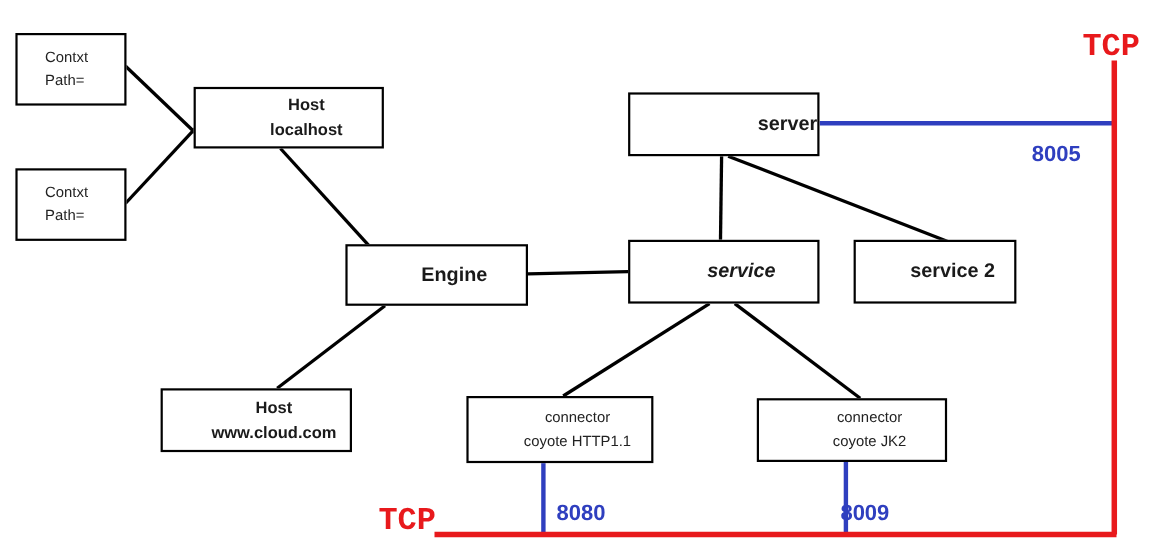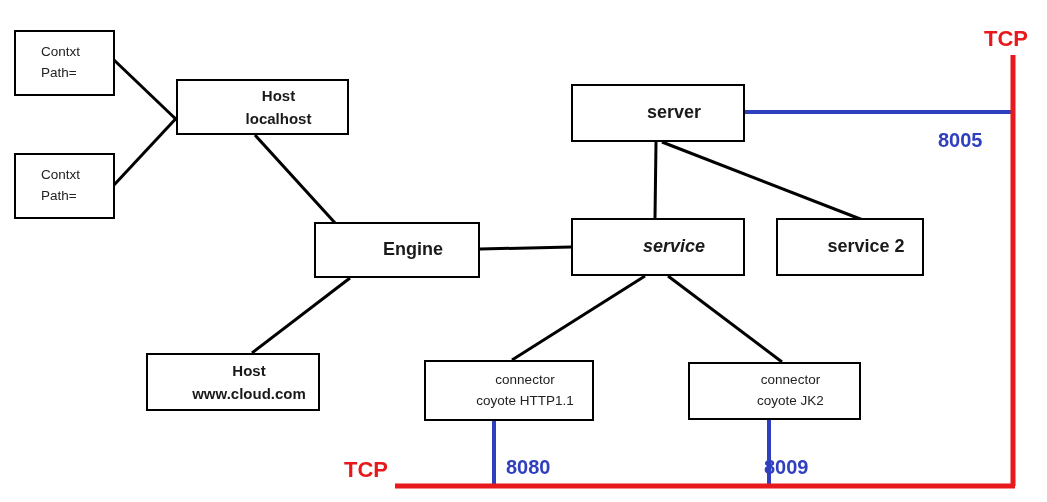--- a/index.html
+++ b/index.html
@@ -45,21 +45,22 @@
   .port-label {
     position: absolute;
     color: var(--port);
     font-weight: bold;
     font-size: 20px;
   }
   .tcp-label {
     position: absolute;
     color: var(--tcp);
     font-weight: bold;
-    font-size: 22px;
+    font-size: 29px;
+    font-family: Liberation Mono, monospace;
   }
   line.black { stroke: var(--line); stroke-width: 3; }
   line.blue  { stroke: var(--port); stroke-width: 4; }
   line.red   { stroke: var(--tcp);  stroke-width: 5; }
 </style>
 </head>
 <body>
 
 <div class="canvas">
 
@@ -100,21 +101,21 @@
 
   <div class="node centered" style="left:314px; top:222px; width:166px; height:56px;">
     <span class="t-big">Engine</span>
   </div>
 
   <div class="node centered" style="left:146px; top:353px; width:174px; height:58px;">
     <span class="t-bold">Host</span>
     <span class="t-bold">www.cloud.com</span>
   </div>
 
-  <div class="node centered" style="left:571px; top:84px; width:174px; height:58px;">
+  <div class="node centered" style="left:571px; top:84px; width:174px; height:58px;align-items:flex-end;">
     <span class="t-big">server</span>
   </div>
 
   <div class="node centered" style="left:571px; top:218px; width:174px; height:58px;font-style:italic;">
     <span class="t-big">service</span>
   </div>
 
   <div class="node centered" style="left:776px; top:218px; width:148px; height:58px;">
     <span class="t-big">service 2</span>
   </div>

